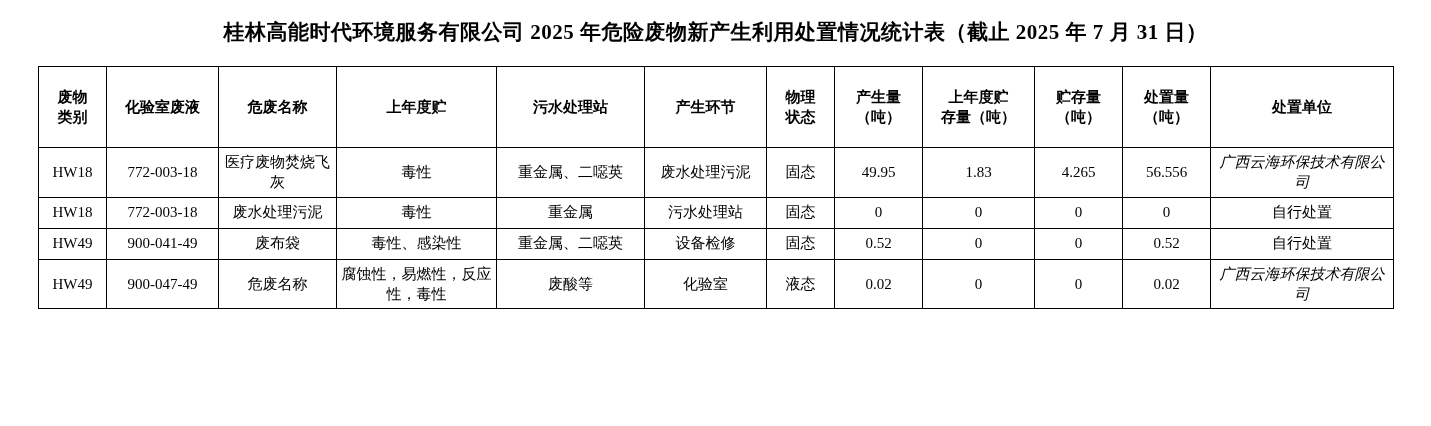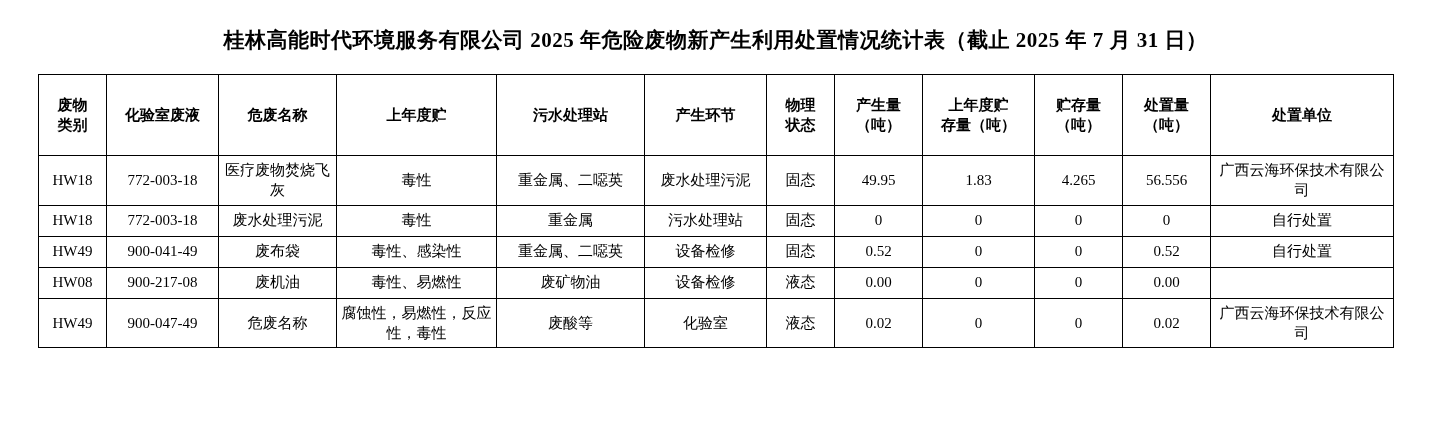--- a/index.html
+++ b/index.html
@@ -18,21 +18,21 @@
     position: relative;
     width: 1431px;
     height: 426px;
     box-sizing: border-box;
   }
   .title {
     text-align: center;
     font-size: 21px;
     font-weight: bold;
     letter-spacing: 0.5px;
-    padding-top: 26px;
+    padding-top: 18px;
     padding-bottom: 10px;
     font-family: "Liberation Serif", "DejaVu Serif", serif;
   }
   .table-wrap {
     margin: 10px 38px 0 38px;
   }
   table.stat {
     border-collapse: collapse;
     width: 1355px;
     table-layout: fixed;
@@ -50,20 +50,21 @@
     font-weight: bold;
     height: 72px;
     font-size: 15px;
   }
   table.stat tbody td {
     height: 22px;
   }
   td.left, th.left {
     text-align: left;
     padding-left: 8px;
+    font-style: italic;
   }
   
   col.c0 { width: 68px; }
   col.c1 { width: 112px; }
   col.c2 { width: 118px; }
   col.c3 { width: 160px; }
   col.c4 { width: 148px; }
   col.c5 { width: 122px; }
   col.c6 { width: 68px; }
   col.c7 { width: 88px; }
@@ -166,34 +167,20 @@
           <td>重金属、二噁英</td>
           <td>设备检修</td>
           <td>固态</td>
           <td>0.52</td>
           <td>0</td>
           <td>0</td>
           <td>0.52</td>
           <td>自行处置</td>
         </tr>
         <tr>
-          <td>HW08</td>
-          <td>900-217-08</td>
-          <td>废机油</td>
-          <td>毒性、易燃性</td>
-          <td>废矿物油</td>
-          <td>设备检修</td>
-          <td>液态</td>
-          <td>0.00</td>
-          <td>0</td>
-          <td>0</td>
-          <td>0.00</td>
-          <td></td>
-        </tr>
-        <tr>
           <td>HW49</td>
           <td>900-047-49</td>
           <td>危废名称</td>
           <td>腐蚀性，易燃性，反应性，毒性</td>
           <td>废酸等</td>
           <td>化验室</td>
           <td>液态</td>
           <td>0.02</td>
           <td>0</td>
           <td>0</td>

